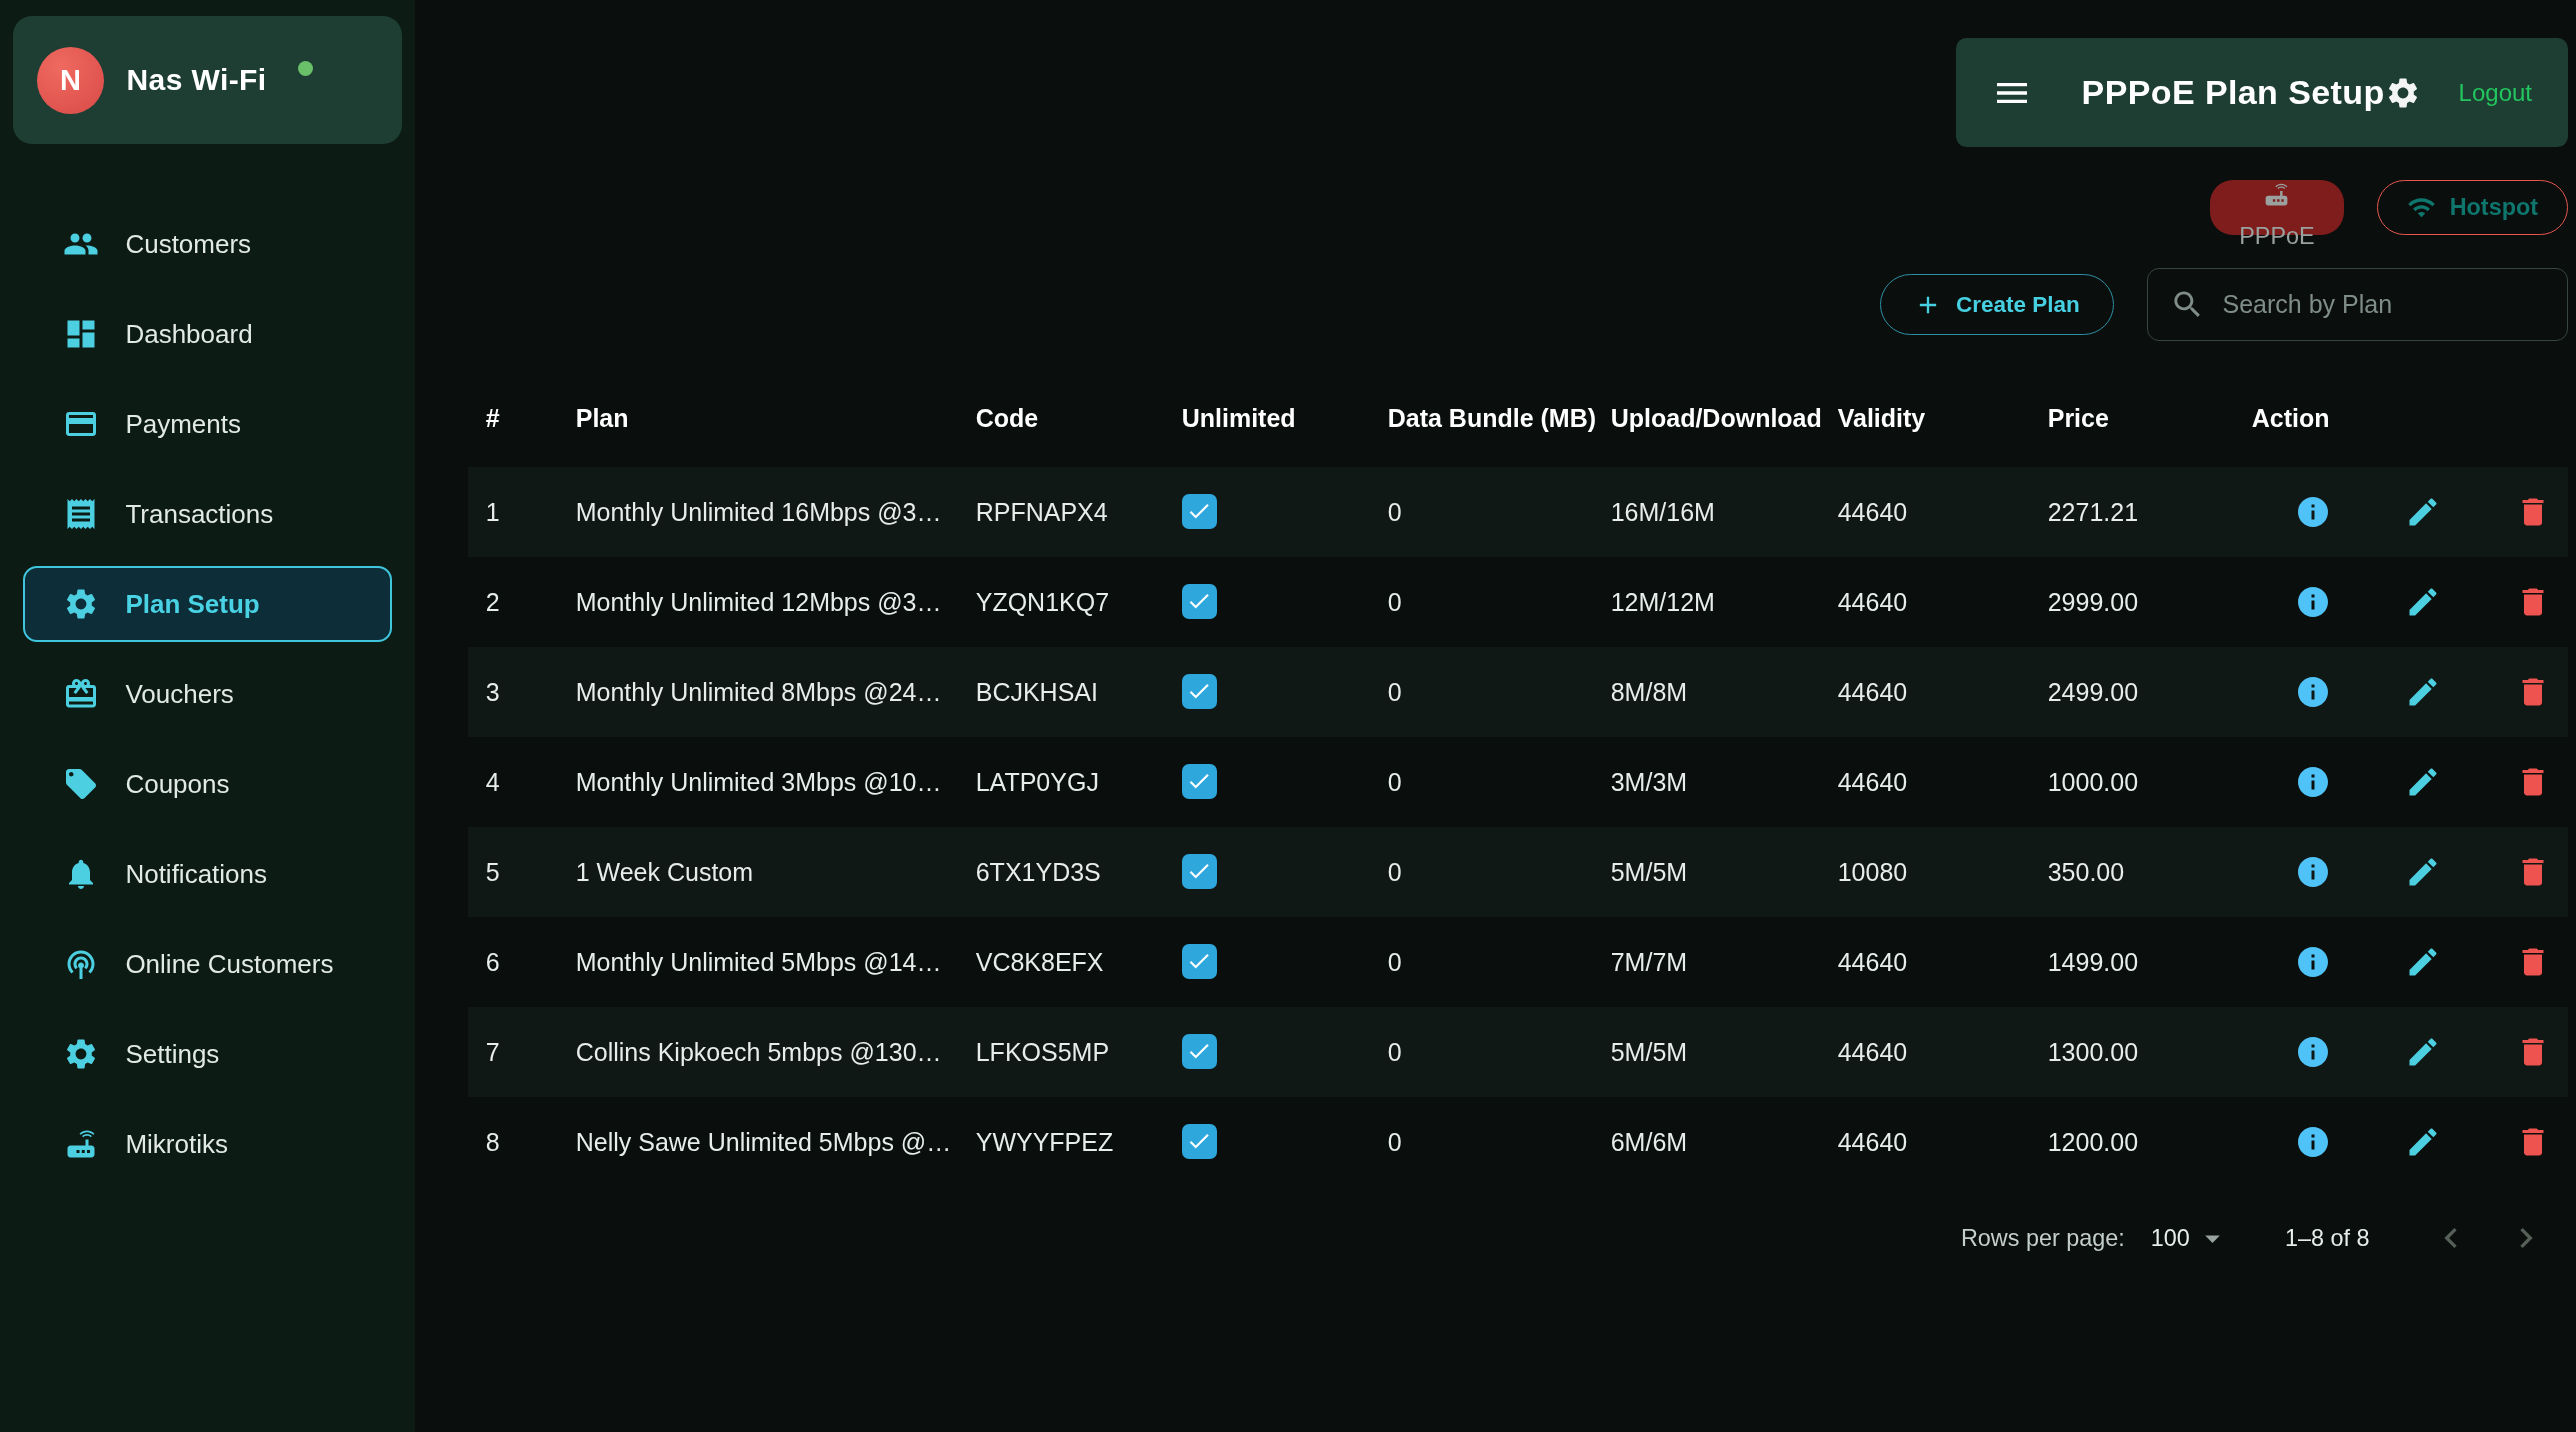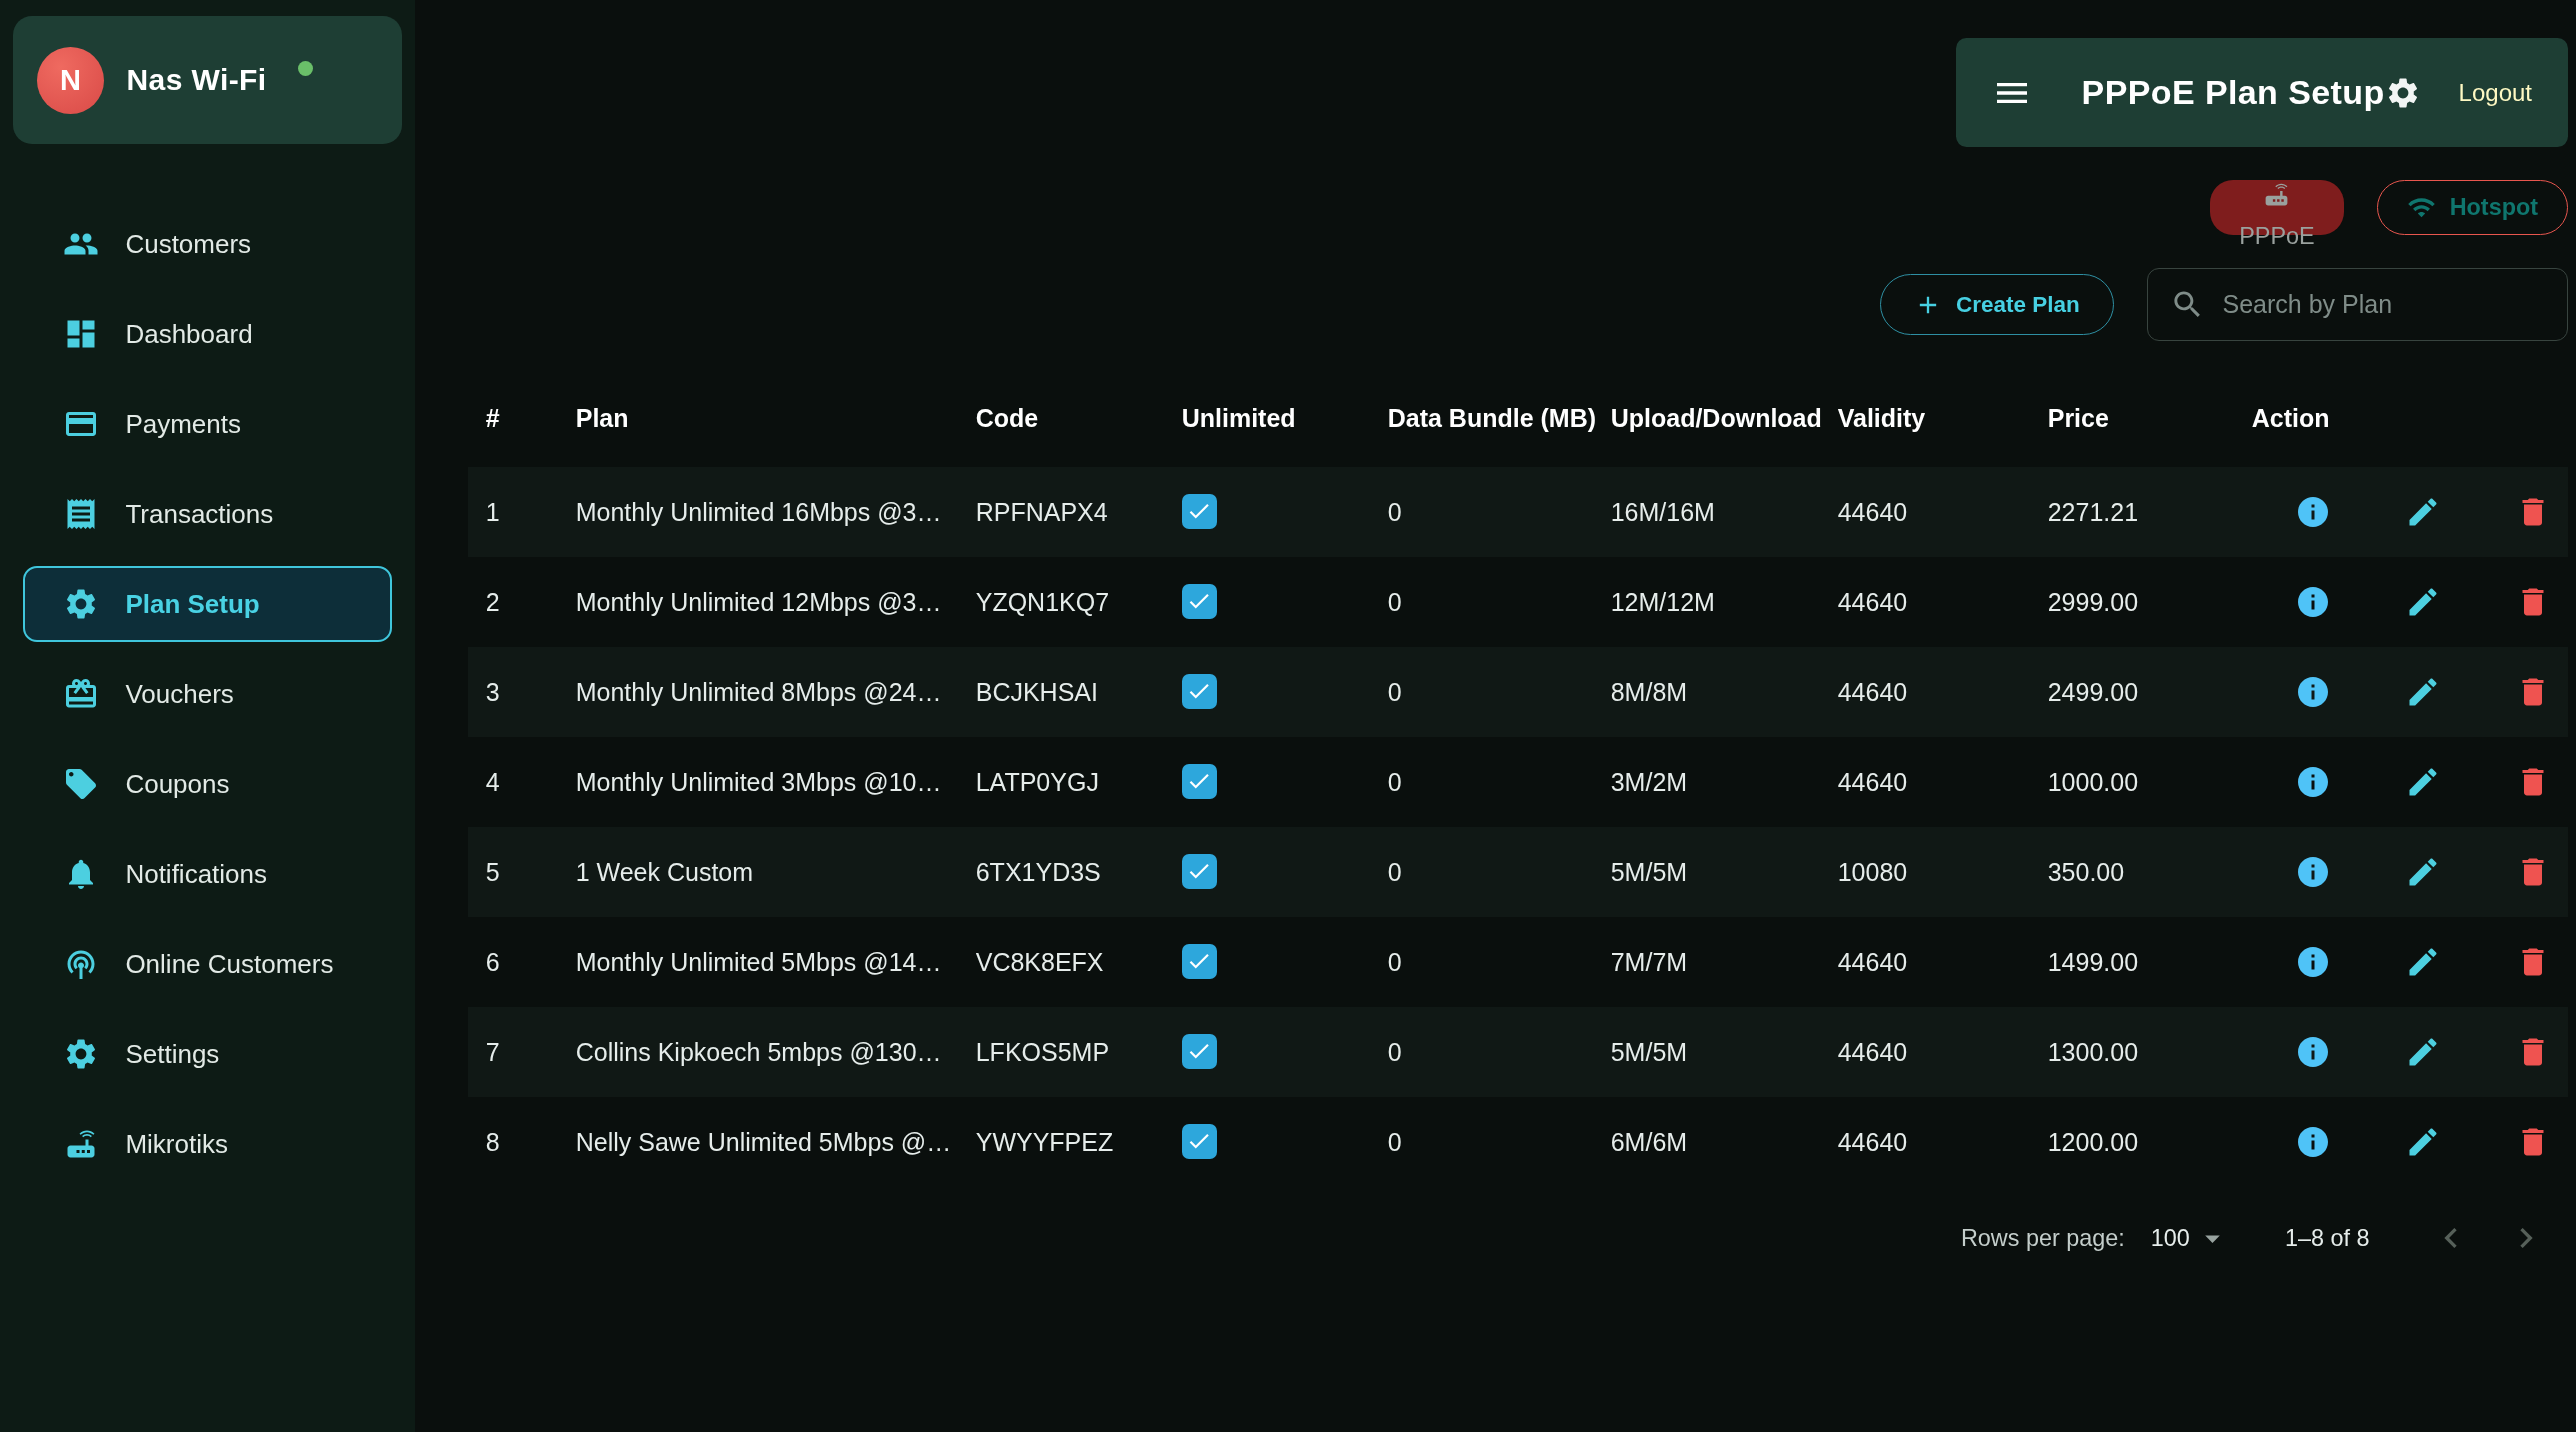--- a/index.html
+++ b/index.html
@@ -56,21 +56,21 @@
   .main { flex: 1; padding: 38px 8px 0 36px; display: flex; flex-direction: column; min-width: 0; align-items: flex-end; }
 
   .topbar {
     background: #1e3e34; border-radius: 10.4px; height: 109px;
     display: flex; align-items: center; padding: 0 36px; flex-shrink: 0;
   }
   .menu-btn { width: 40px; height: 40px; color: #fff; cursor: pointer; }
   .page-title { font-size: 34px; font-weight: 700; color: #fff; margin-left: 50px; letter-spacing: 0.4px; }
   .topbar-right { margin-left: auto; display: flex; align-items: center; gap: 38px; }
   .gear-btn { width: 36px; height: 36px; color: #f2f5f4; cursor: pointer; }
-  .logout-btn { font-size: 24px; color: #fef9c3; cursor: pointer; }
+  .logout-btn { font-size: 24px; color: #22c55e; cursor: pointer; }
 
   .mode-toggle { display: flex; justify-content: center; align-items: center; gap: 33px; margin-top: 33px; }
   .pill { display: flex; align-items: center; gap: 14px; height: 55px; padding: 0 29px; font-size: 23.4px; cursor: pointer; }
   .pill-icon { width: 29px; height: 29px; }
   .pill-pppoe { background: #7f1d1d; color: #9aa19e; border-radius: 23px; flex-direction: column; }
   .pill-hotspot { background: transparent; color: #0f766e; border: 1.7px solid #e8564e; border-radius: 864px; font-weight: 700; }
 
   .toolbar { display: flex; align-items: center; gap: 33px; margin-top: 33px; }
   .create-btn {
     display: flex; align-items: center; gap: 14px;
@@ -402,21 +402,21 @@
           <div class="row">
             <div class="cell">4</div>
             <div class="cell">Monthly Unlimited 3Mbps @10…</div>
             <div class="cell">LATP0YGJ</div>
             <div class="cell"><span class="checkbox">
                 <svg viewBox="0 0 24 24" aria-hidden="true">
                   <path fill="currentColor" d="M9 16.17L4.83 12l-1.42 1.41L9 19 21 7l-1.41-1.41z"></path>
                 </svg>
               </span></div>
             <div class="cell">0</div>
-            <div class="cell">3M/2M</div>
+            <div class="cell">3M/3M</div>
             <div class="cell">44640</div>
             <div class="cell">1000.00</div>
             <div class="cell actions">
               <button class="act info">
                 <svg viewBox="0 0 24 24" aria-hidden="true">
                   <path fill="currentColor" d="M12 2C6.48 2 2 6.48 2 12s4.48 10 10 10 10-4.48 10-10S17.52 2 12 2zm1 15h-2v-6h2v6zm0-8h-2V7h2v2z"></path>
                 </svg>
               </button>
               <button class="act edit">
                 <svg viewBox="0 0 24 24" aria-hidden="true">

